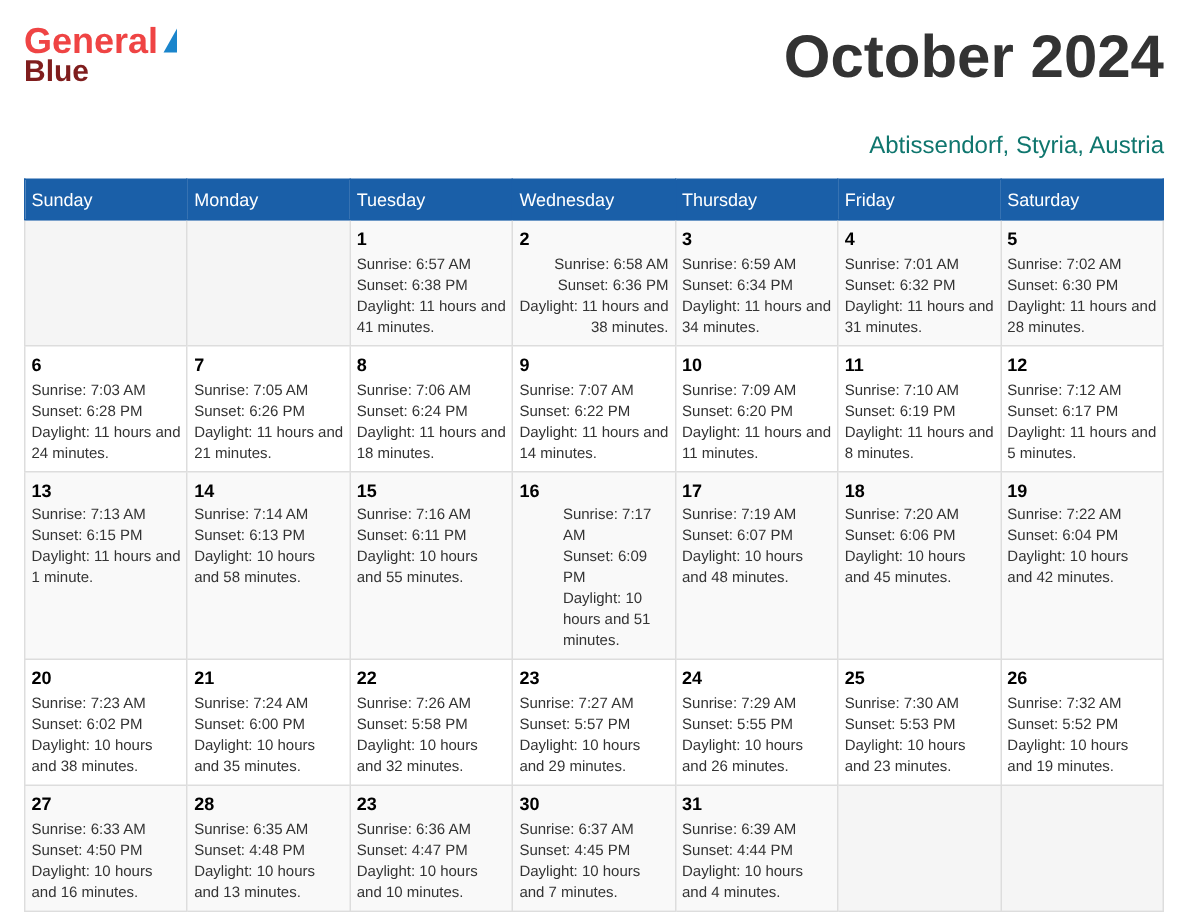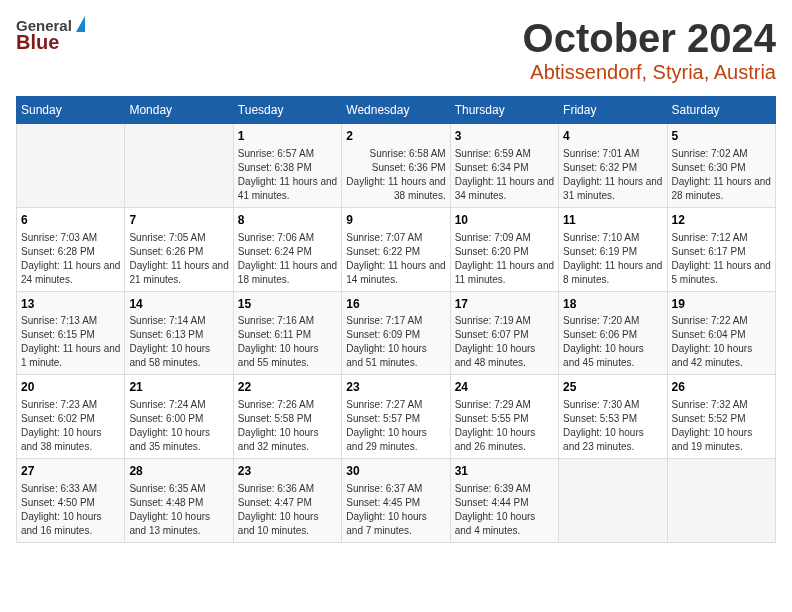--- a/index.html
+++ b/index.html
@@ -27,22 +27,23 @@
     }
     .title-section {
       text-align: right;
     }
     .month-title {
       font-size: 40px;
       font-weight: bold;
       color: #333;
     }
     .location {
-      font-size: 20px;
-      color: #c2410c;
+      font-size: 16px;
+      color: #0f766e;
+      margin-top: 28px;
     }
     table {
       width: 100%;
       border-collapse: collapse;
       font-size: 11px;
     }
     thead tr th {
       background-color: #1a5fa8;
       color: #fff;
       padding: 6px 4px;
@@ -82,21 +83,21 @@
     .empty-cell {
       background: #f5f5f5;
     }
   </style>
 </head>
 <body>
 
 <div class="header">
   <div class="logo">
     <div class="logo-line">
-      <span style="font-size:15px;font-weight:bold;color:#404040;">General</span>
+      <span style="font-size:24px;font-weight:bold;color:#ef4444;">General</span>
       <span style="display:inline-block;width:0;height:0;border-left:9px solid transparent;border-bottom:16px solid #1a85cc;margin-left:4px;margin-bottom:2px;"></span>
     </div>
     <span style="font-size:20px;font-weight:bold;color:#7f1d1d;margin-top:-2px;">Blue</span>
   </div>
   <div class="title-section">
     <div class="month-title">October 2024</div>
     <div class="location">Abtissendorf, Styria, Austria</div>
   </div>
 </div>
 
@@ -205,21 +206,21 @@
 Daylight: 10 hours and 58 minutes.</div>
         </td>
         <td>
           <span class="day-number">15</span>
           <div class="day-info" style="white-space: pre-line;">Sunrise: 7:16 AM
 Sunset: 6:11 PM
 Daylight: 10 hours and 55 minutes.</div>
         </td>
         <td>
           <span class="day-number">16</span>
-          <div class="day-info" style="white-space: pre-line;">Sunrise: 7:17 AM
+          <div class="day-info" style="white-space: pre-line; margin-left: 29px;">Sunrise: 7:17 AM
 Sunset: 6:09 PM
 Daylight: 10 hours and 51 minutes.</div>
         </td>
         <td>
           <span class="day-number">17</span>
           <div class="day-info" style="white-space: pre-line;">Sunrise: 7:19 AM
 Sunset: 6:07 PM
 Daylight: 10 hours and 48 minutes.</div>
         </td>
         <td>

